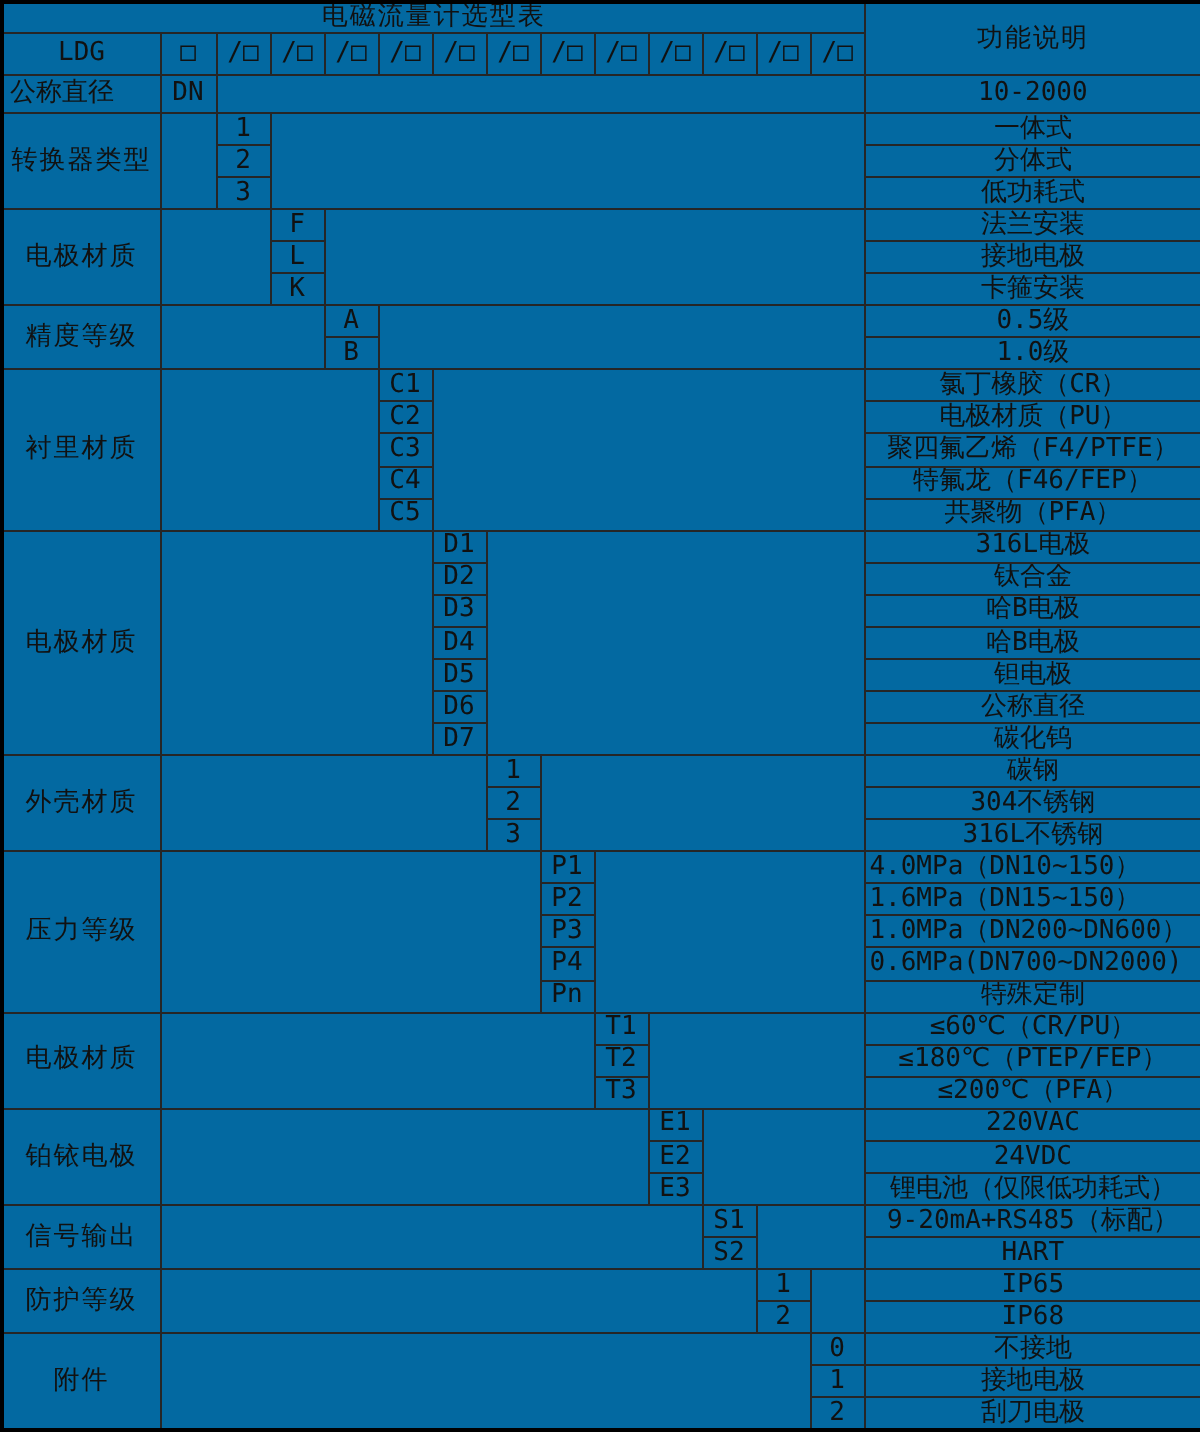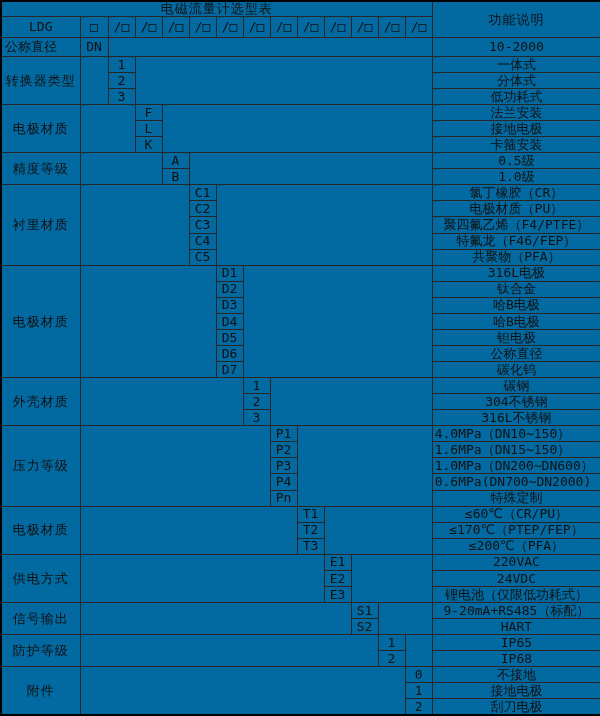--- a/index.html
+++ b/index.html
@@ -215,28 +215,28 @@
         </tr>
         <tr>
           <td class="lbl" rowspan="3">电极材质</td>
           <td class="spacer" colspan="8" rowspan="3"></td>
           <td class="code">T1</td>
           <td class="spacer" colspan="4" rowspan="3"></td>
           <td class="desc">≤60℃（CR/PU）</td>
         </tr>
         <tr>
           <td class="code">T2</td>
-          <td class="desc">≤170℃（PTEP/FEP）</td>
+          <td class="desc">≤180℃（PTEP/FEP）</td>
         </tr>
         <tr>
           <td class="code">T3</td>
           <td class="desc">≤200℃（PFA）</td>
         </tr>
         <tr>
-          <td class="lbl" rowspan="3">供电方式</td>
+          <td class="lbl" rowspan="3">铂铱电极</td>
           <td class="spacer" colspan="9" rowspan="3"></td>
           <td class="code">E1</td>
           <td class="spacer" colspan="3" rowspan="3"></td>
           <td class="desc">220VAC</td>
         </tr>
         <tr>
           <td class="code">E2</td>
           <td class="desc">24VDC</td>
         </tr>
         <tr>

